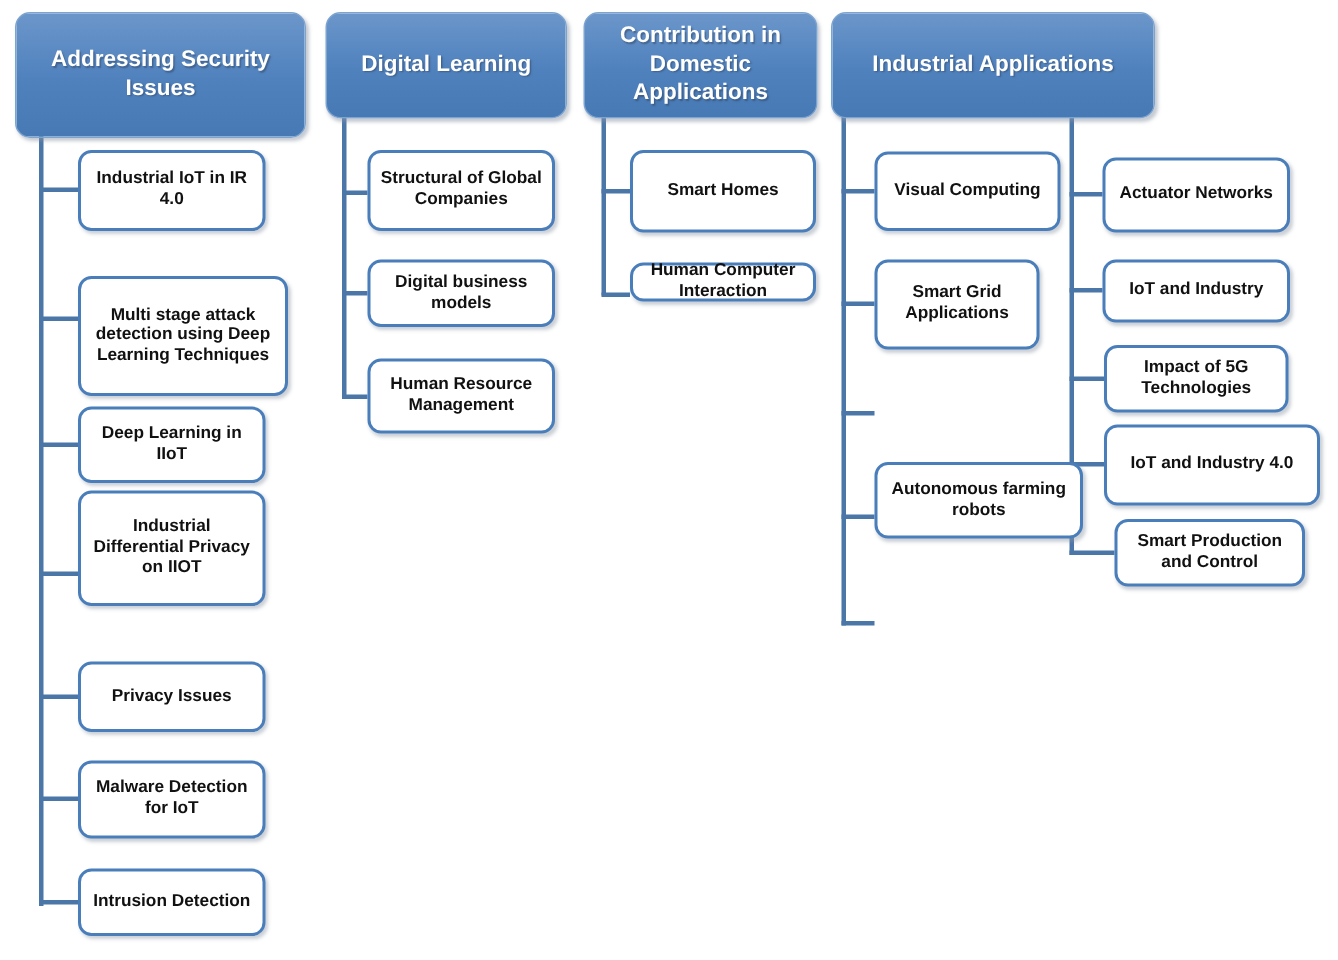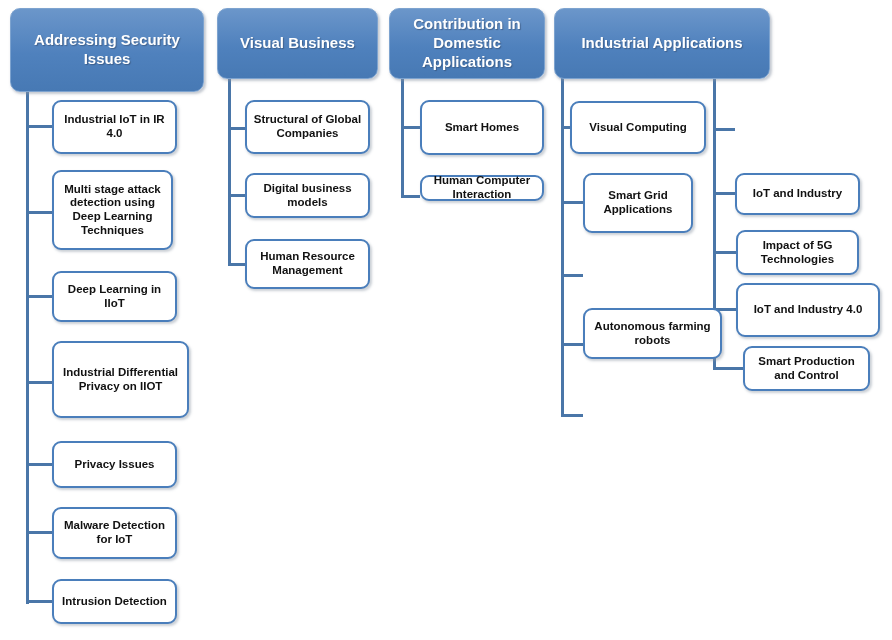--- a/index.html
+++ b/index.html
@@ -66,39 +66,40 @@
 
   <div class="vl" style="left:713px;top:78px;height:292px"></div>
   <div class="hl" style="left:713px;top:128px;width:22px"></div>
   <div class="hl" style="left:713px;top:192px;width:22px"></div>
   <div class="hl" style="left:713px;top:251px;width:23px"></div>
   <div class="hl" style="left:713px;top:308px;width:23px"></div>
   <div class="hl" style="left:713px;top:367px;width:30px"></div>
 
   <div class="hdr" style="left:10px;top:8px;width:194px;height:84px">Addressing Security Issues</div>
   <div class="node" style="left:52px;top:100px;width:125px;height:54px">Industrial IoT in IR 4.0</div>
-  <div class="node" style="left:52px;top:170px;width:121px;height:80px">Multi stage attack detection using Deep Learning Techniques</div>
+  <div class="node" style="left:52px;top:184px;width:140px;height:80px">Multi stage attack detection using Deep Learning Techniques</div>
   <div class="node" style="left:52px;top:271px;width:125px;height:51px">Deep Learning in IIoT</div>
-  <div class="node" style="left:52px;top:341px;width:137px;height:77px">Industrial Differential Privacy on IIOT</div>
+  <div class="node" style="left:52px;top:327px;width:125px;height:77px">Industrial Differential Privacy on IIOT</div>
   <div class="node" style="left:52px;top:441px;width:125px;height:47px">Privacy Issues</div>
   <div class="node" style="left:52px;top:507px;width:125px;height:52px">Malware Detection for IoT</div>
   <div class="node" style="left:52px;top:579px;width:125px;height:45px">Intrusion Detection</div>
 
-  <div class="hdr" style="left:217px;top:8px;width:161px;height:71px">Visual Business</div>
+  <div class="hdr" style="left:217px;top:8px;width:161px;height:71px">Digital Learning</div>
   <div class="node" style="left:245px;top:100px;width:125px;height:54px">Structural of Global Companies</div>
   <div class="node" style="left:245px;top:173px;width:125px;height:45px">Digital business models</div>
   <div class="node" style="left:245px;top:239px;width:125px;height:50px">Human Resource Management</div>
 
   <div class="hdr" style="left:389px;top:8px;width:156px;height:71px">Contribution in Domestic Applications</div>
   <div class="node" style="left:420px;top:100px;width:124px;height:55px">Smart Homes</div>
   <div class="node" style="left:420px;top:175px;width:124px;height:26px">Human Computer Interaction</div>
 
   <div class="hdr" style="left:554px;top:8px;width:216px;height:71px">Industrial Applications</div>
-  <div class="node" style="left:570px;top:101px;width:136px;height:53px">Visual Computing</div>
+  <div class="node" style="left:583px;top:101px;width:124px;height:53px">Visual Computing</div>
   <div class="node" style="left:583px;top:173px;width:110px;height:60px">Smart Grid Applications</div>
   <div class="node" style="left:583px;top:308px;width:139px;height:51px">Autonomous farming robots</div>
 
+  <div class="node" style="left:735px;top:105px;width:125px;height:50px">Actuator Networks</div>
   <div class="node" style="left:735px;top:173px;width:125px;height:42px">IoT and Industry</div>
   <div class="node" style="left:736px;top:230px;width:123px;height:45px">Impact of 5G Technologies</div>
   <div class="node" style="left:736px;top:283px;width:144px;height:54px">IoT and Industry 4.0</div>
   <div class="node" style="left:743px;top:346px;width:127px;height:45px">Smart Production and Control</div>
 
 </div>
 
 </body></html>

